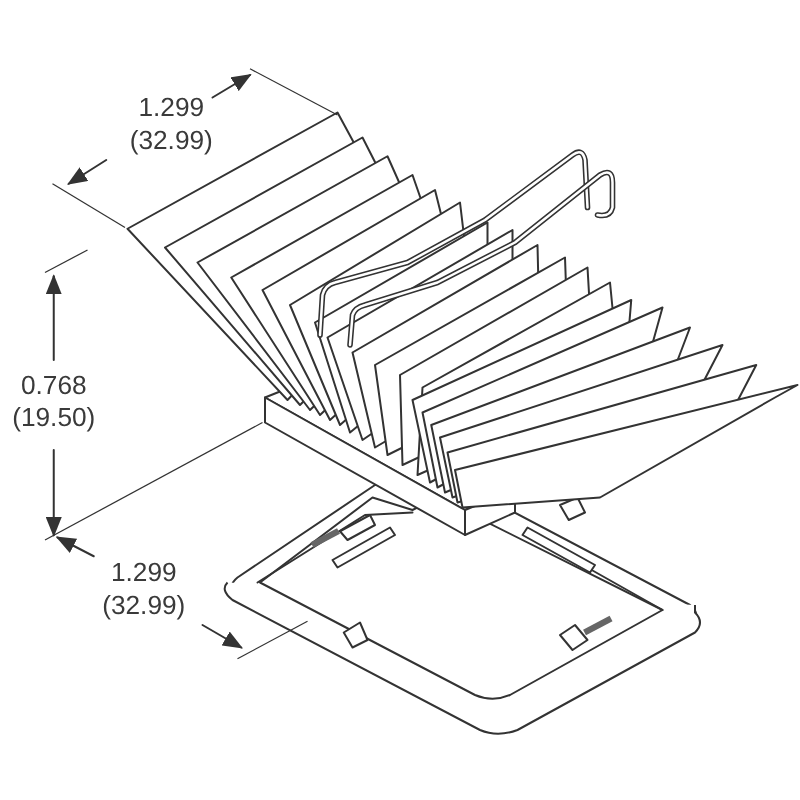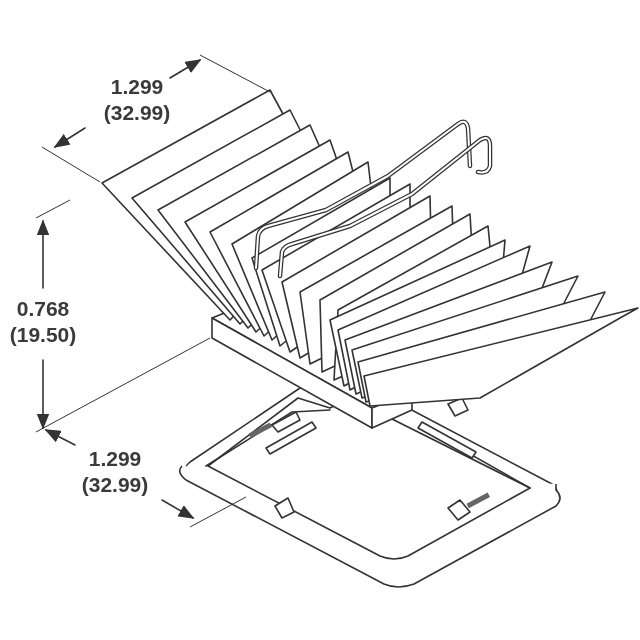--- a/index.html
+++ b/index.html
@@ -7,21 +7,21 @@
     #drawing { position: absolute; left: 0; top: 0; width: 640px; height: 640px; }
     .dim-label {
       position: absolute;
       font-family: "Liberation Sans", sans-serif;
       font-size: 21px;
       color: #3a3a3a;
       text-align: center;
       line-height: 26px;
       white-space: nowrap;
     }
-    .dim-label span { display: block; font-weight: bold; }
+    .dim-label span { display: block; }
     svg .ln { stroke: #333; stroke-width: 1.6; fill: none; stroke-linejoin: round; stroke-linecap: round; }
     svg .fin { stroke: #333; stroke-width: 1.6; fill: #fff; stroke-linejoin: round; }
     svg .thin { stroke: #333; stroke-width: 1; fill: none; }
     svg .fill-w { fill: #fff; stroke: #333; stroke-width: 1.6; stroke-linejoin: round; }
     svg .clip { stroke: #333; stroke-width: 4.5; fill: none; stroke-linejoin: round; stroke-linecap: round; }
     svg .clip-in { stroke: #fff; stroke-width: 2; fill: none; stroke-linejoin: round; stroke-linecap: round; }
     svg .arrow { fill: #333; }
   </style>
 </head>
 <body>

